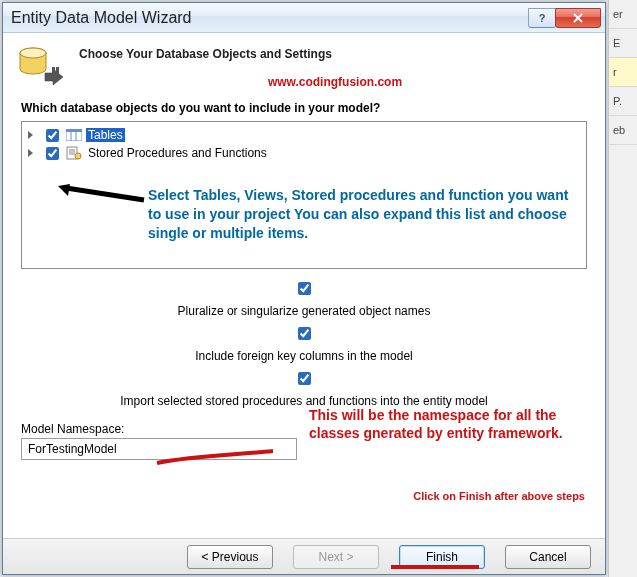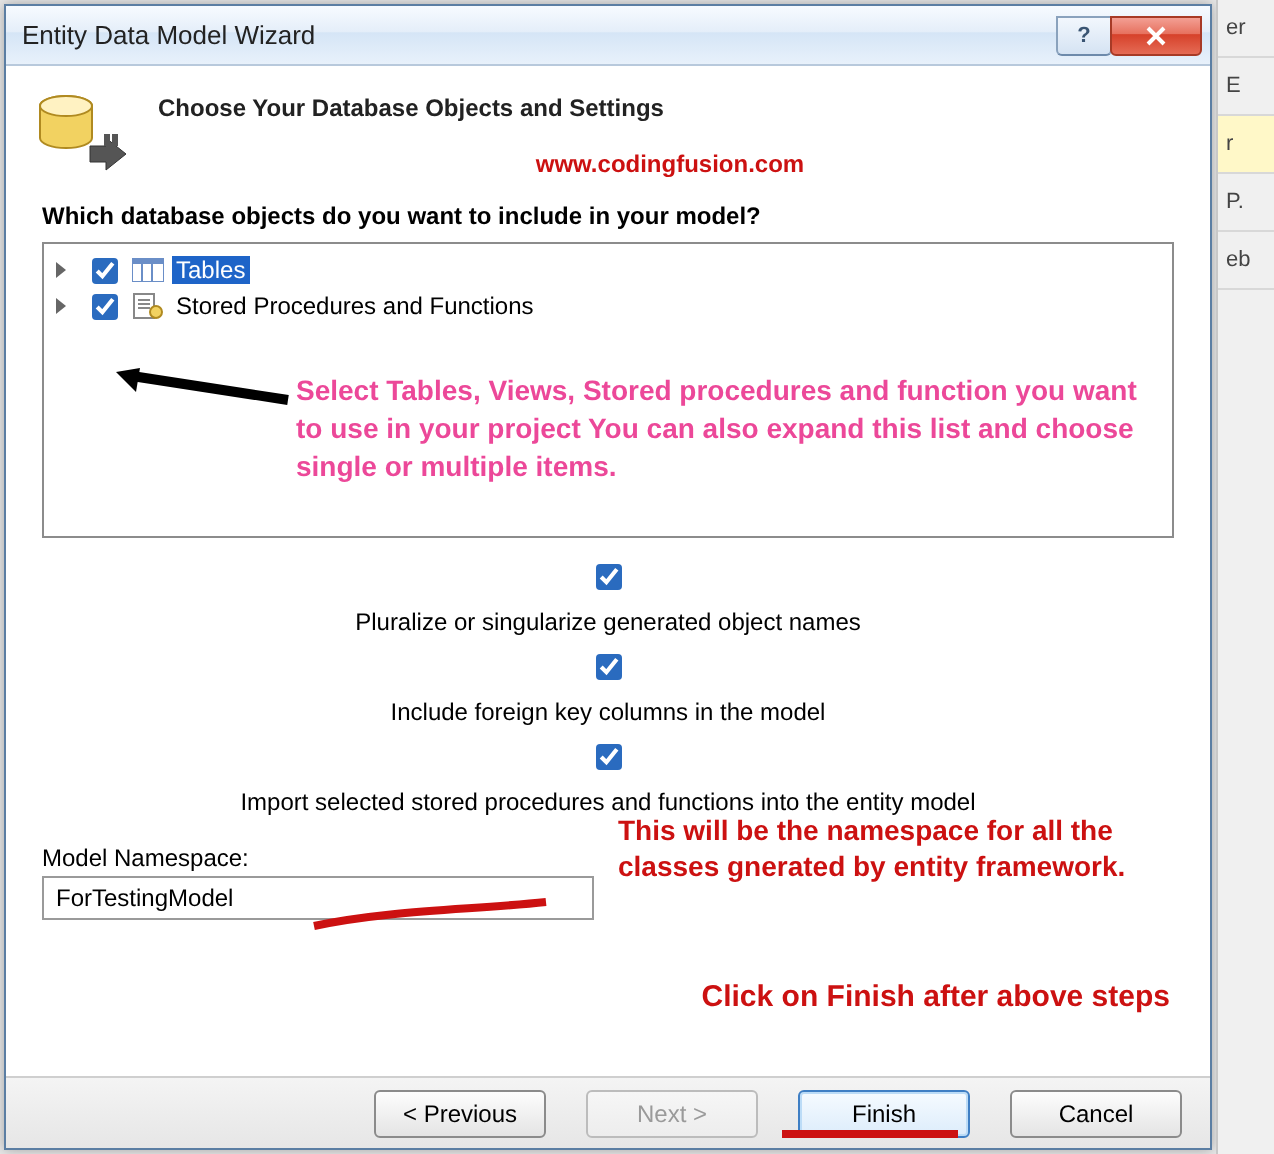--- a/index.html
+++ b/index.html
@@ -26,21 +26,21 @@
     height: 30px;
     background: linear-gradient(to bottom, #f7fbff 0%, #e4eef9 45%, #d5e5f6 46%, #e8f1fb 100%);
     border-bottom: 1px solid #b8c9dc;
     display: flex;
     align-items: center;
     padding: 0 4px 0 8px;
   }
   .titlebar .title {
     flex: 1;
     color: #222;
-    font-size: 13px;
+    font-size: 16px;
   }
   .winbtns { display:flex; gap:0; }
   .winbtn {
     width: 28px; height: 20px;
     border: 1px solid #8aa2bd;
     border-bottom: 1px solid #6d8aab;
     background: linear-gradient(to bottom,#f2f7fd,#d5e3f3);
     display:flex; align-items:center; justify-content:center;
     font-size: 11px;
     color: #3a5573;
@@ -105,21 +105,21 @@
   .tlabel.sel{ background:#1e64c8; color:#fff; }
   .annot-arrow{
     position:absolute;
     left:34px; top:62px;
     width:90px; height:20px;
   }
   .annot1{
     position:absolute;
     left:126px; top:64px; right:10px;
     font-size:14px; font-weight:bold;
-    color:#ec4899;
+    color:#0369a1;
     line-height:1.35;
   }
   .opts{
     padding: 10px 18px 4px 18px;
   }
   .optrow{
     display:flex; align-items:center; gap:6px;
     margin-bottom:6px;
     flex-direction:column;
   }
@@ -146,21 +146,21 @@
     margin-top:-32px;
   }
   .red-under1{
     position:absolute;
     left:152px; top:446px;
     width:120px; height:18px;
   }
   .annot3{
     position:absolute;
     right:20px; top:487px;
-    font-size:15px; font-weight:bold;
+    font-size:11px; font-weight:bold;
     color:#c11;
   }
   .footer{
     position:absolute;
     left:0; right:0; bottom:0;
     height:36px;
     border-top:1px solid #cfcfcf;
     background: linear-gradient(to bottom,#f4f4f4,#e6e6e6);
     display:flex; align-items:center; justify-content:flex-end;
     gap:20px; padding-right:14px;

